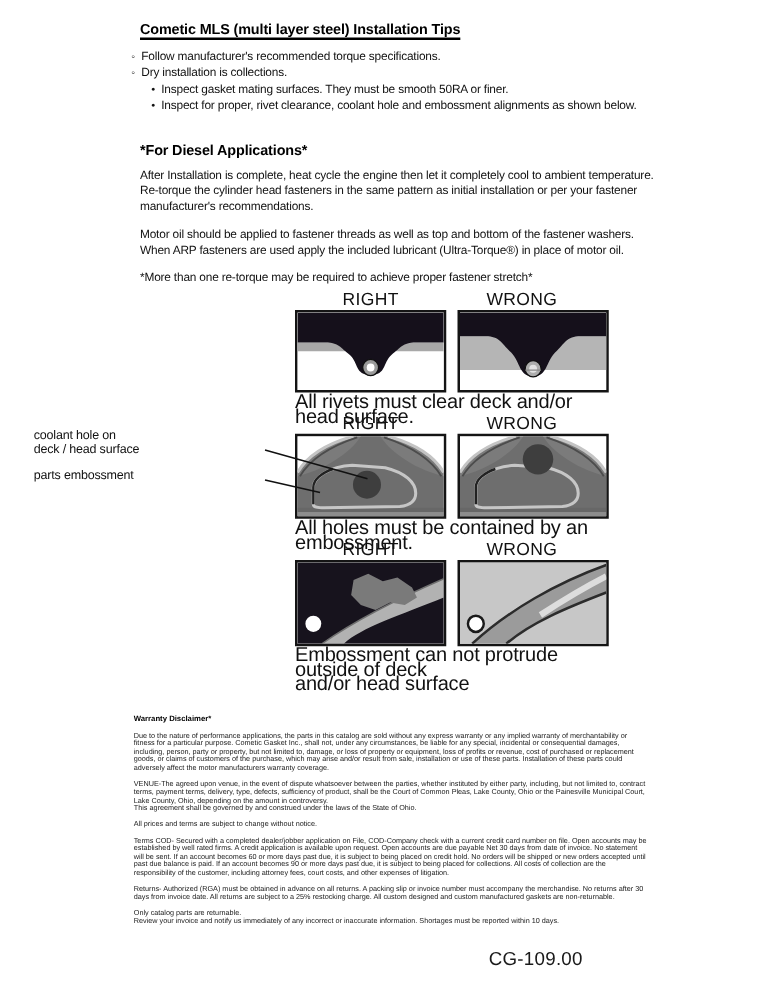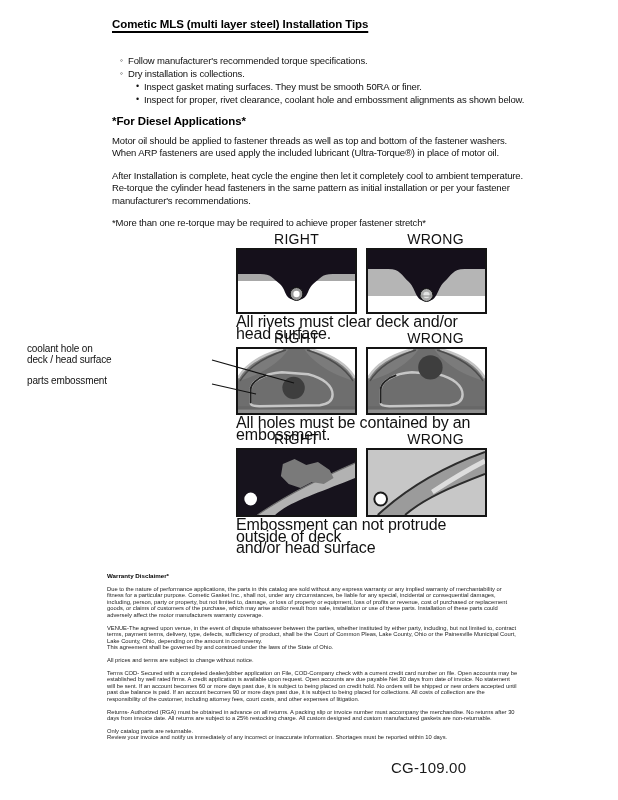--- a/index.html
+++ b/index.html
@@ -10,35 +10,35 @@
   }
   .page { position:absolute; inset:0; background:#fff; }
 
   .title {
     position:absolute; left:112px; top:18px; margin:0;
     font-size:11.5px; font-weight:bold; letter-spacing:-0.1px; color:#000;
     text-decoration:underline; text-underline-offset:3px; text-decoration-thickness:1.5px;
     white-space:nowrap;
   }
 
-  .tips { position:absolute; left:105px; top:41px; width:430px; margin:15px; padding:0; list-style:none;
+  .tips { position:absolute; left:105px; top:41px; width:430px; margin:0; padding:0; list-style:none;
           font-size:9.5px; letter-spacing:-0.15px; line-height:9.8px; color:#111; }
   .tips li { margin-bottom:3.2px; position:relative; padding-left:8px; }
   .tips li::before { content:"◦"; position:absolute; left:0; top:0.2px; font-size:8.5px; }
   .tips li.sub { margin-left:16px; }
   .tips li.sub::before { content:"•"; font-size:9px; }
 
   .diesel { position:absolute; left:112px; top:115px; width:412px;
             font-size:9.5px; letter-spacing:-0.15px; line-height:12.5px; color:#111; }
   .diesel h2 { font-size:11.5px; margin:0 0 7px 0; letter-spacing:-0.1px; color:#000; }
   .diesel p { margin:0 0 10px 0; }
 
   .diagram-row { position:absolute; left:236px; width:260px; }
   .row1 { top:231px; } .row2 { top:330px; } .row3 { top:431px; }
-  .dlabels { display:flex; gap:18px; margin-bottom:1px; }
+  .dlabels { display:flex; gap:0; margin-bottom:1px; }
   .dlabels span { width:121px; text-align:center; font-size:14px; letter-spacing:0.3px; color:#111; }
   .dboxes { display:flex; gap:9px; }
   .dbox { width:121px; border:2px solid #141414; box-sizing:border-box; background:#fff; }
   .row1 .dbox { height:66px; } .row2 .dbox { height:68px; } .row3 .dbox { height:69px; }
   .dbox svg { display:block; width:100%; height:100%; }
   .dcaption { margin-top:2px; font-size:16px; letter-spacing:-0.15px; color:#111; line-height:11.5px; }
 
   .callouts { position:absolute; top:344px; left:0; width:211px; 
               font-size:10px; letter-spacing:-0.15px; line-height:10.5px; color:#111;padding-left:27px; }
   .callouts .c2 { margin-top:11px; }
@@ -61,22 +61,22 @@
 
   <ul class="tips">
     <li>Follow manufacturer's recommended torque specifications.</li>
     <li>Dry installation is collections.</li>
     <li class="sub">Inspect gasket mating surfaces.  They must be smooth 50RA or finer.</li>
     <li class="sub">Inspect for proper, rivet clearance, coolant hole and embossment alignments as shown below.</li>
   </ul>
 
   <div class="diesel">
     <h2>*For Diesel Applications*</h2>
+    <p>After Installation is complete, heat cycle the engine then let it completely cool to ambient temperature. Re-torque the cylinder head fasteners in the same pattern as initial installation or per your fastener manufacturer's recommendations.</p>
     <p>Motor oil should be applied to fastener threads as well as top and bottom of the fastener washers. When ARP fasteners are used apply the included lubricant (Ultra-Torque®) in place of motor oil.</p>
-    <p>After Installation is complete, heat cycle the engine then let it completely cool to ambient temperature. Re-torque the cylinder head fasteners in the same pattern as initial installation or per your fastener manufacturer's recommendations.</p>
     <p>*More than one re-torque may be required to achieve proper fastener stretch*</p>
   </div>
 
   <div class="diagram-row row1">
     <div class="dlabels">
       <span>RIGHT</span>
       <span>WRONG</span>
     </div>
     <div class="dboxes">
       <div class="dbox">

